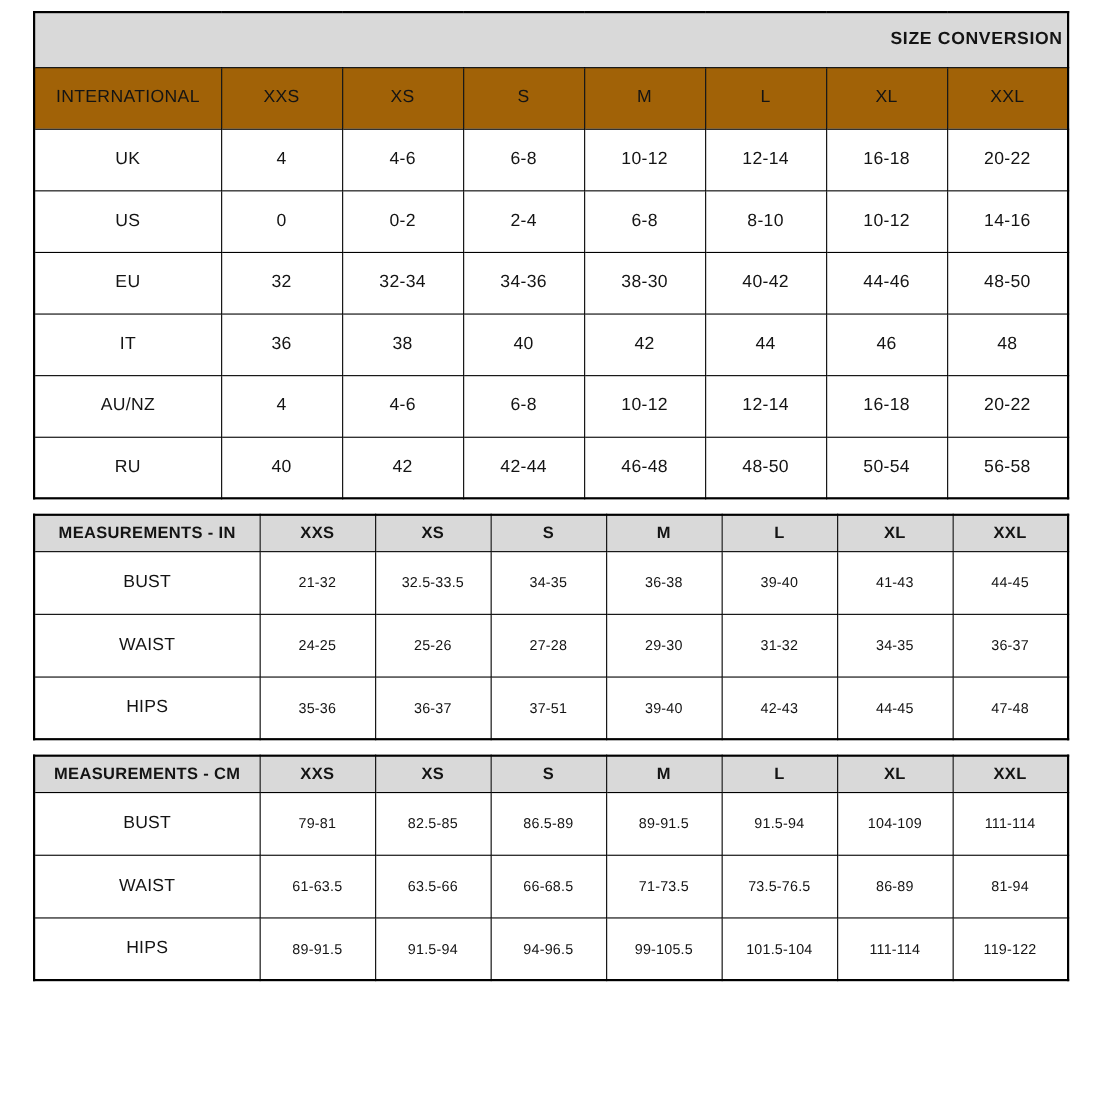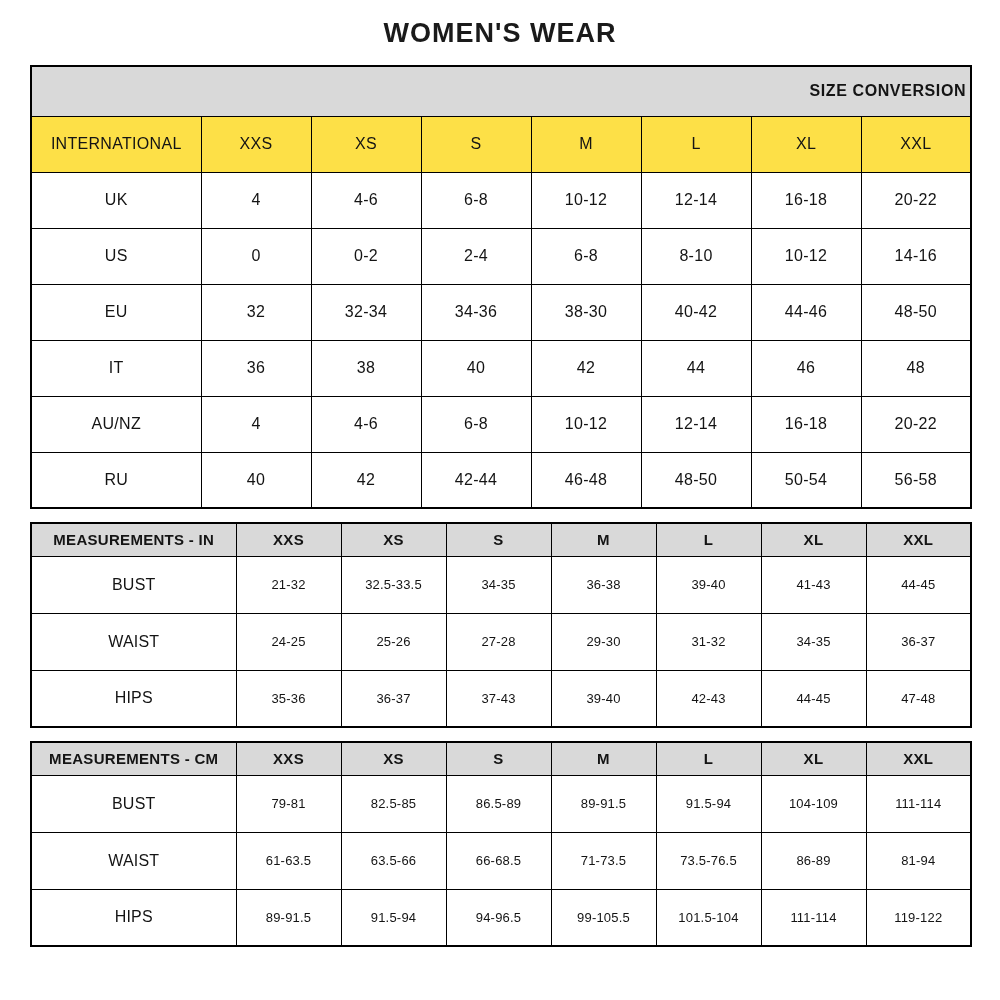--- a/index.html
+++ b/index.html
@@ -39,21 +39,21 @@
   .conv thead th.band {
     height: 50px;
     background: var(--header-bg, #d9d9d9);
     font-weight: 700;
     font-size: 16px;
     letter-spacing: 0.6px;
     text-align: right;
   }
   .conv thead tr[data-table-header] th {
     font-weight: 400;
-    background: #fde047;
+    background: #a16207;
   }
   .conv th, .conv td {
     height: 56px;
     font-size: 16px;
     letter-spacing: 0.3px;
     font-weight: 400;
   }
   .conv thead th.band { height: 50px; font-weight: 700; }
   
   .meas thead th {
@@ -70,21 +70,20 @@
   }
   .meas tbody td:first-child {
     font-size: 16px;
   }
 </style>
 </head>
 <body>
 
 <div class="page">
 
-  <h1 class="title">WOMEN'S WEAR</h1>
 
   <table class="conv">
     <colgroup>
       <col style="width:170px">
       <col style="width:110px">
         <col style="width:110px">
         <col style="width:110px">
       <col style="width:110px">
         <col style="width:110px">
         <col style="width:110px">
@@ -210,21 +209,21 @@
           <td>27-28</td>
           <td>29-30</td>
           <td>31-32</td>
           <td>34-35</td>
           <td>36-37</td>
         </tr>
         <tr>
           <td>HIPS</td>
           <td>35-36</td>
           <td>36-37</td>
-          <td>37-43</td>
+          <td>37-51</td>
           <td>39-40</td>
           <td>42-43</td>
           <td>44-45</td>
           <td>47-48</td>
         </tr>
       </tbody>
   </table>
 
   <table class="meas">
     <colgroup>

